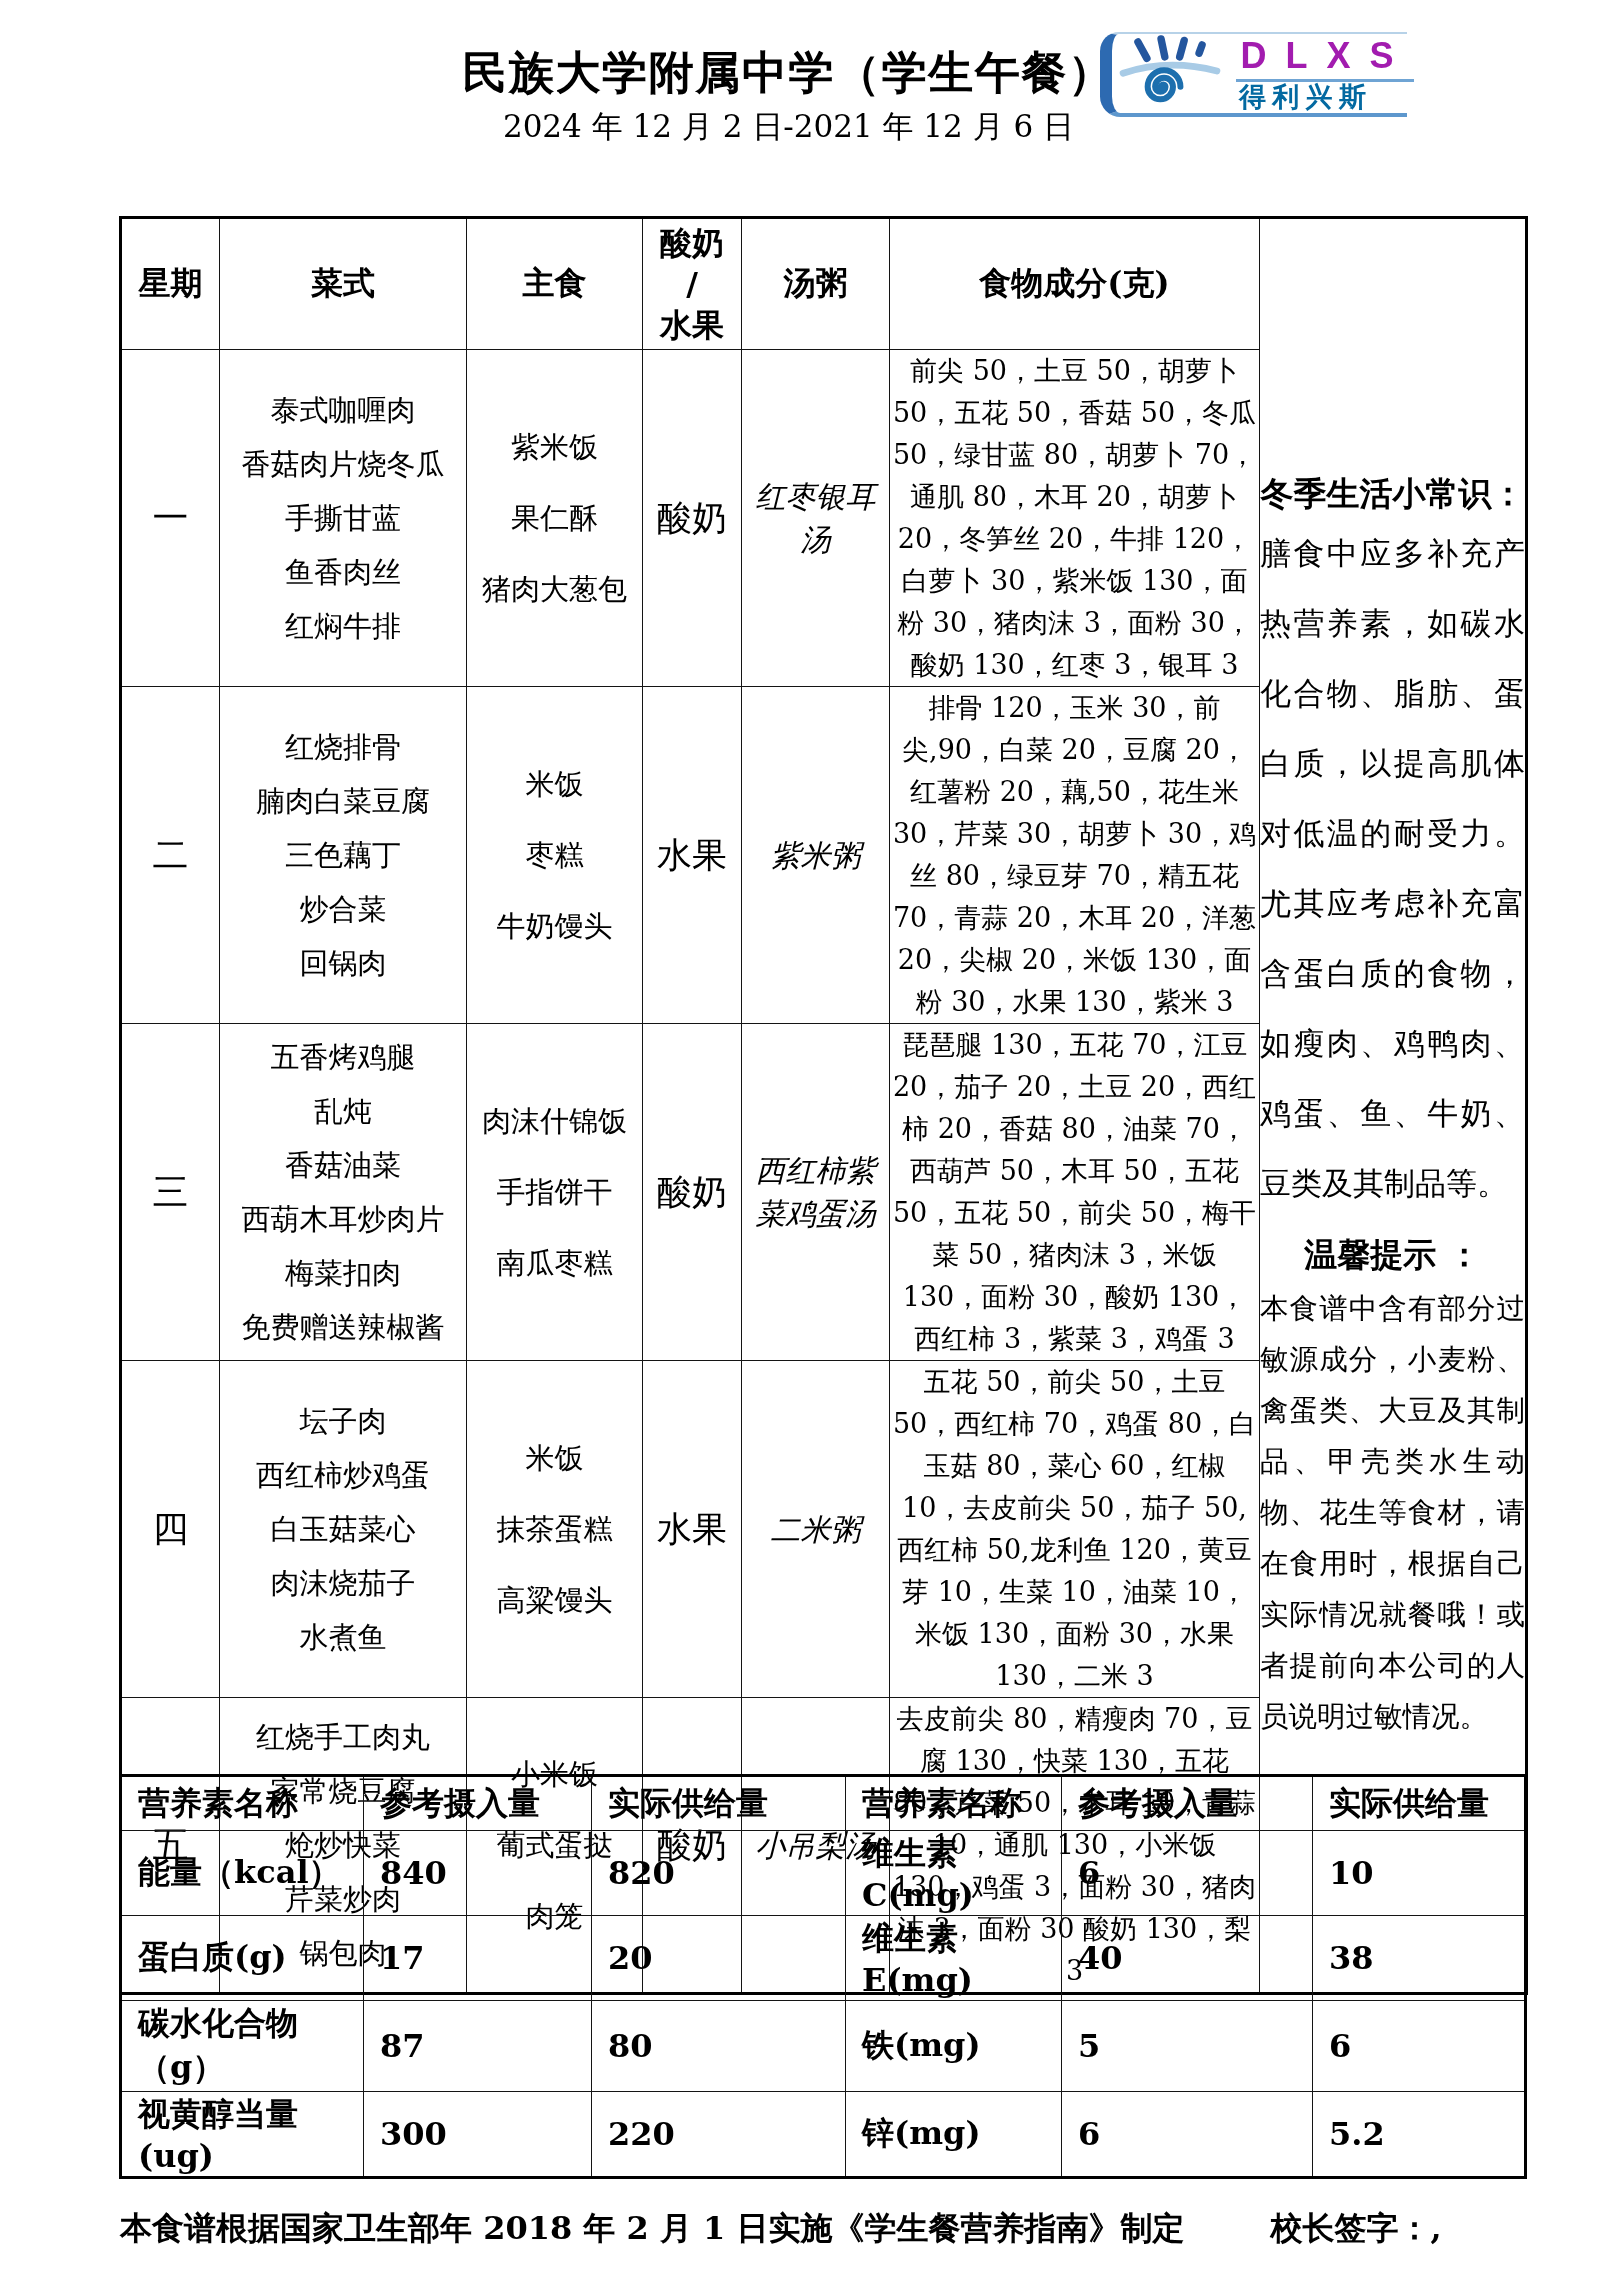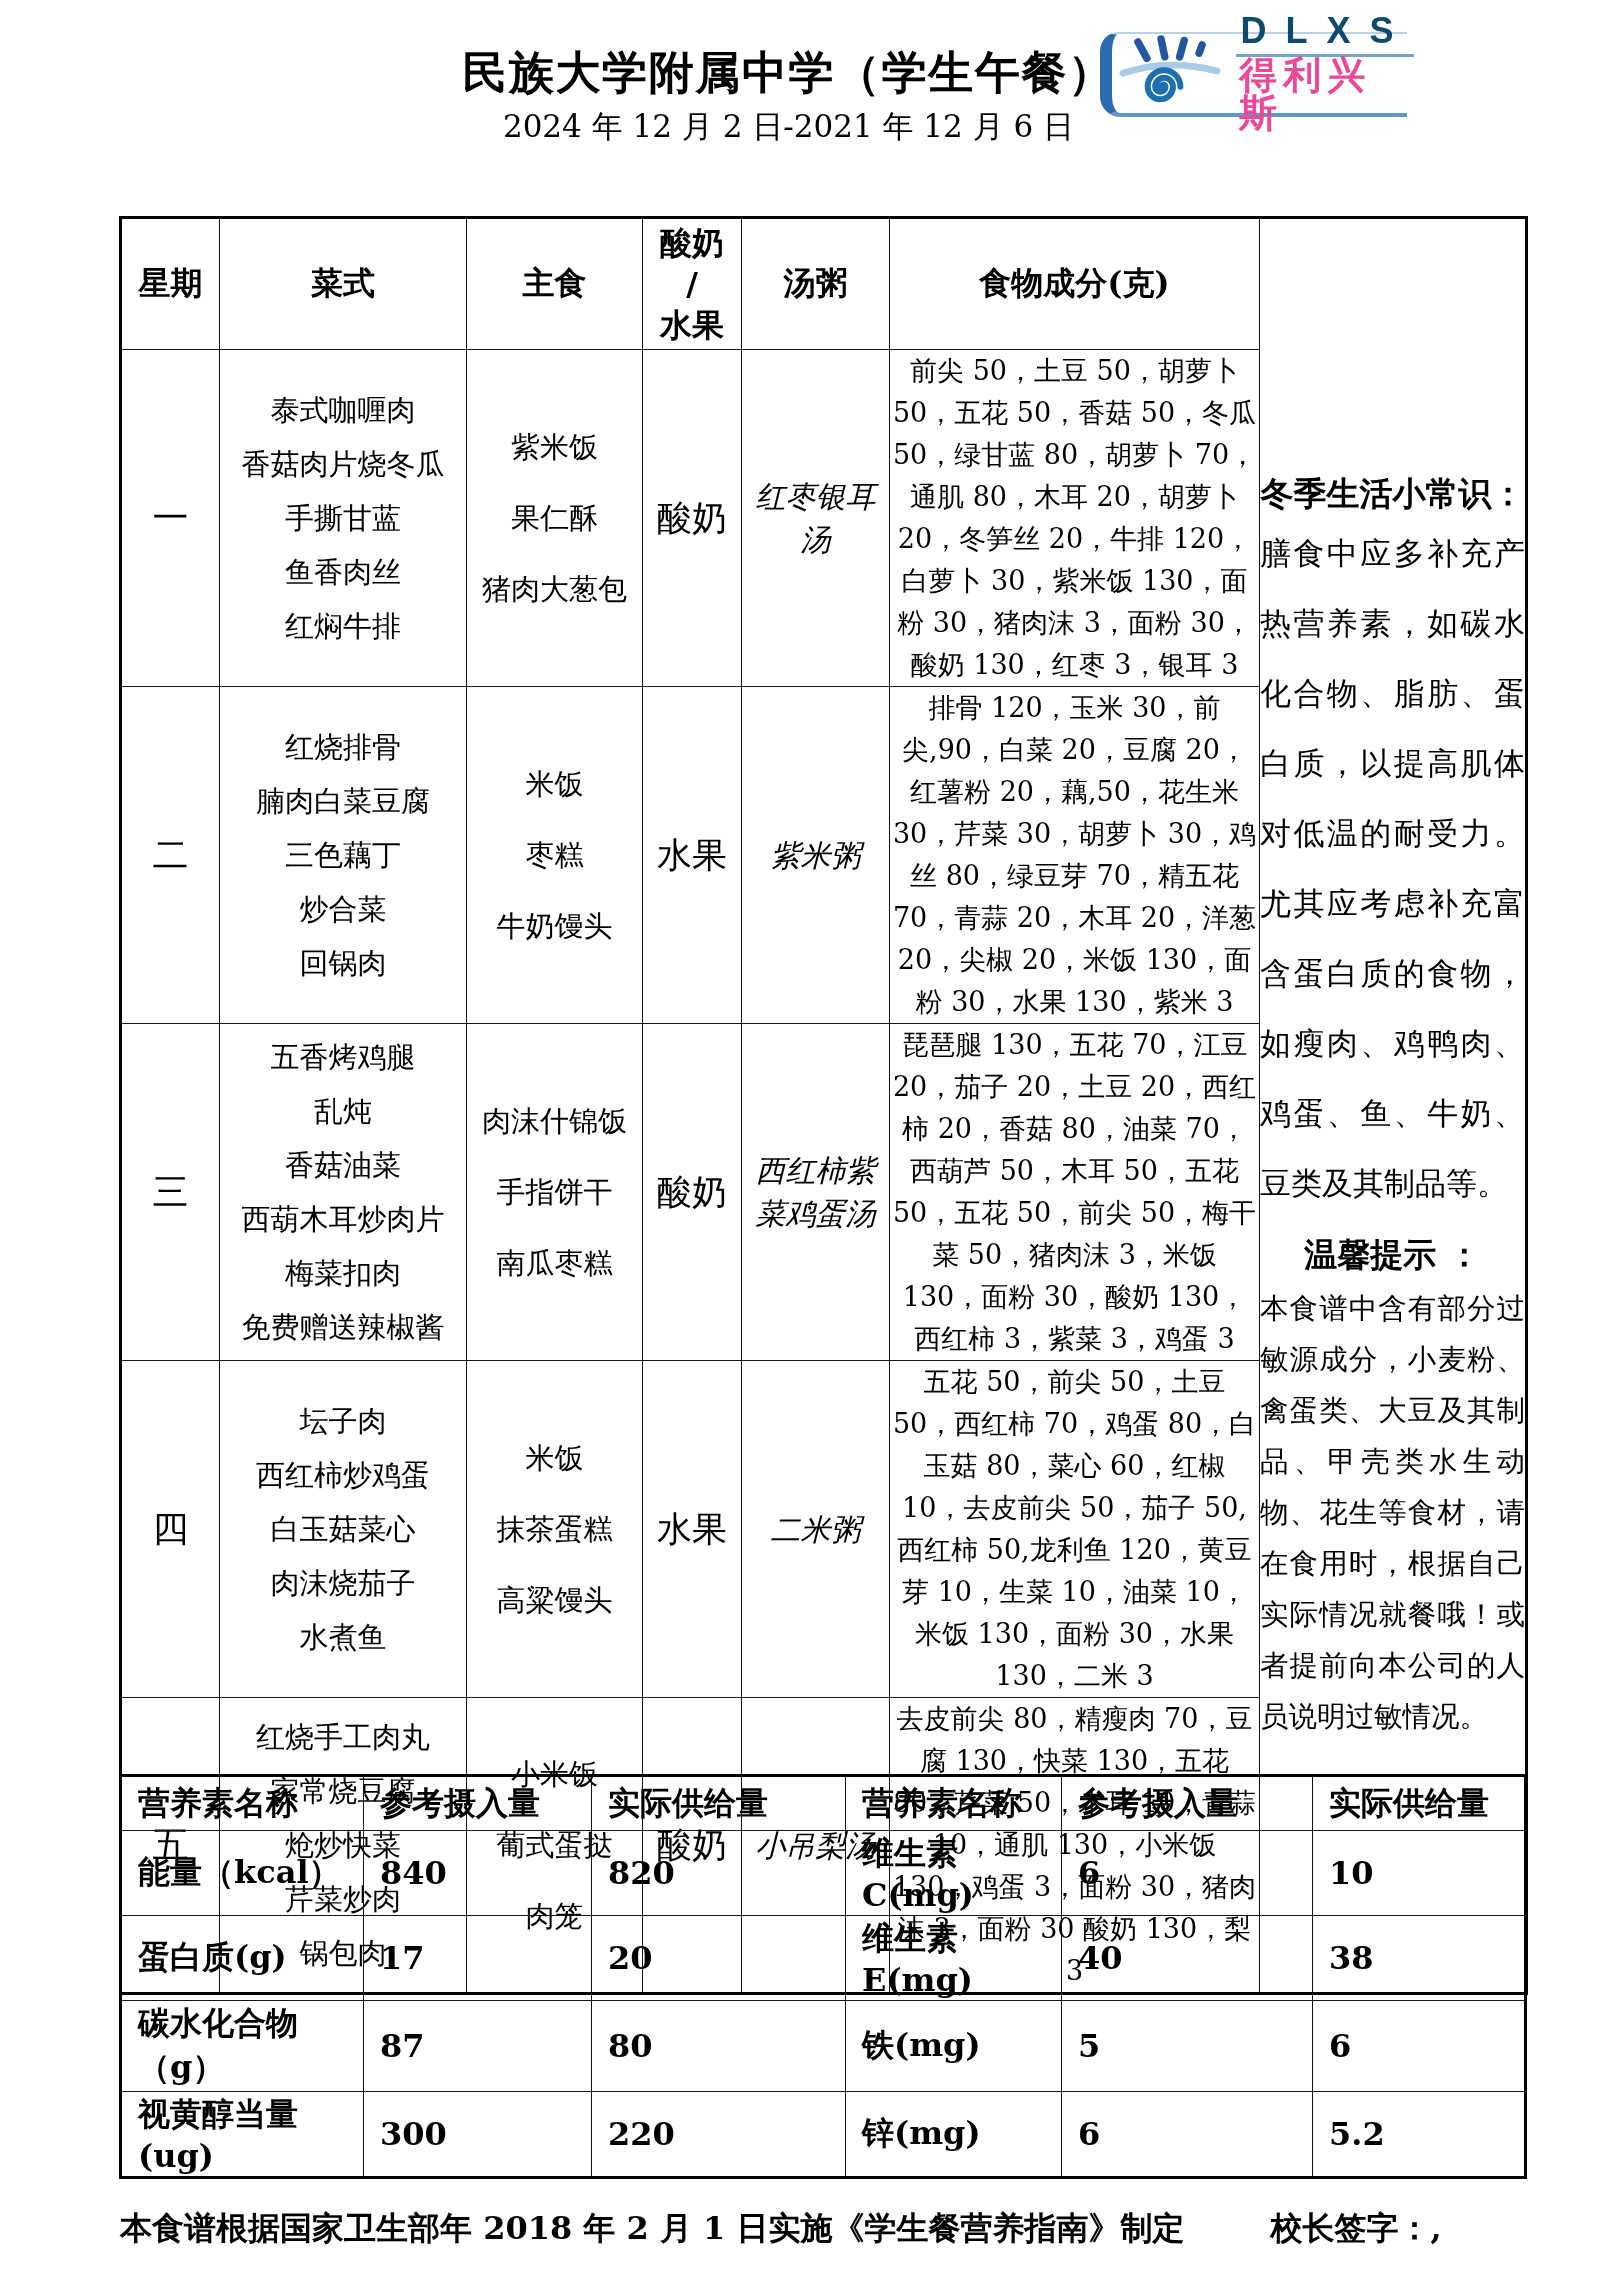--- a/index.html
+++ b/index.html
@@ -21,26 +21,26 @@
   .logo {
     position:absolute; left:1100px; top:32px; width:295px; height:79px;
     border-left:12px solid #2d6ab1; border-bottom:4px solid #5d97cd;
     border-top:2.4px solid #b7d2e8; border-radius:19px 0 0 20.6px;
     display:flex; align-items:center; background:#fff;
   }
   .logo-icon { width:119px; height:82px; flex:0 0 auto; }
   .logo-text { margin-left:4.8px; display:flex; flex-direction:column; align-items:flex-start; }
   .logo-letters {
     font-family:"Liberation Sans",sans-serif; font-weight:bold; font-size:36px;
-    color:#0c4a6e; letter-spacing:19px; line-height:1;
+    color:#a21caf; letter-spacing:19px; line-height:1;
     border-bottom:3.2px solid #6fa4d4; padding:1.6px 1.6px 4.8px 4.8px;
   }
   .logo-name {
-    font-family:Liberation Mono, monospace; font-weight:bold; font-size:38px;
-    color:#ec4899; letter-spacing:6.3px; line-height:1; margin-top:2.4px; padding-left:3.2px;
+    font-family:Liberation Serif, serif; font-weight:bold; font-size:27px;
+    color:#0369a1; letter-spacing:6.3px; line-height:1; margin-top:2.4px; padding-left:3.2px;
   }
   
   table.menu {
     position:absolute; left:119px; top:216px; width:1407px;
     border-collapse:collapse; table-layout:fixed; border:3.2px solid #000;
   }
   table.menu th, table.menu td {
     border:1.6px solid #141414; vertical-align:middle; text-align:center; padding:0;
   }
   table.menu th { font-size:32px; font-weight:bold; }

